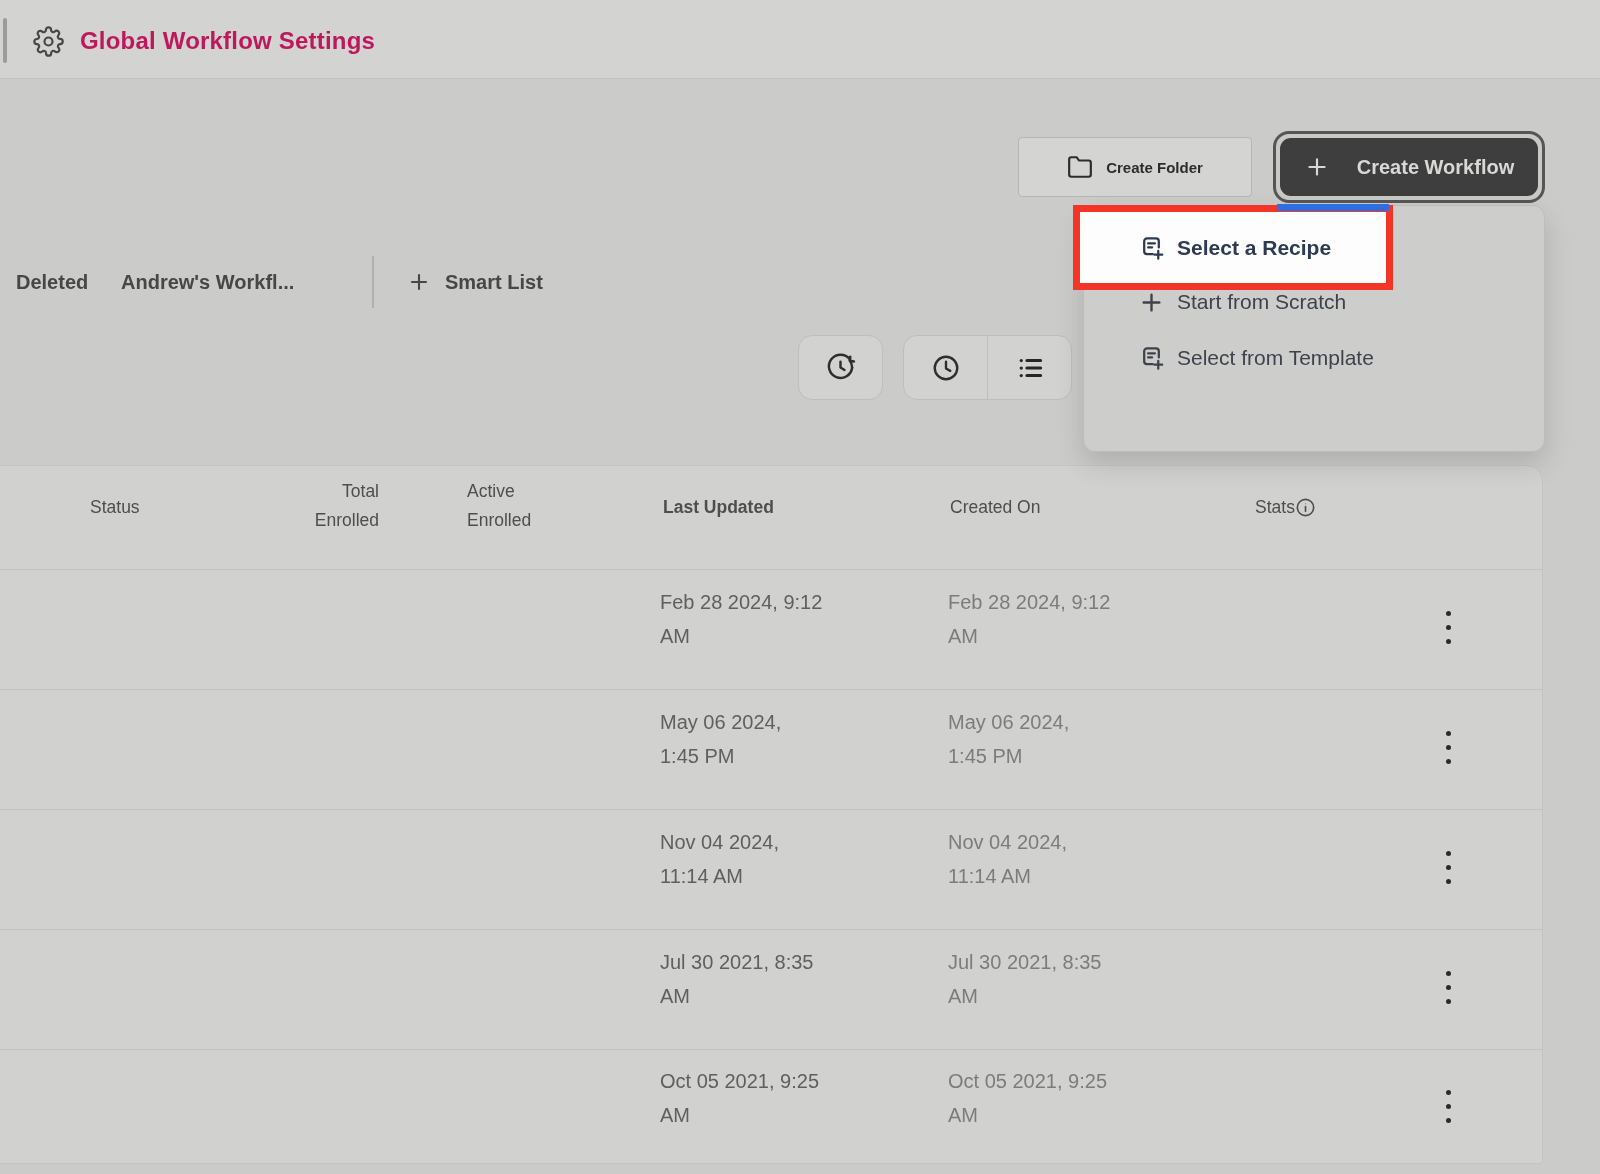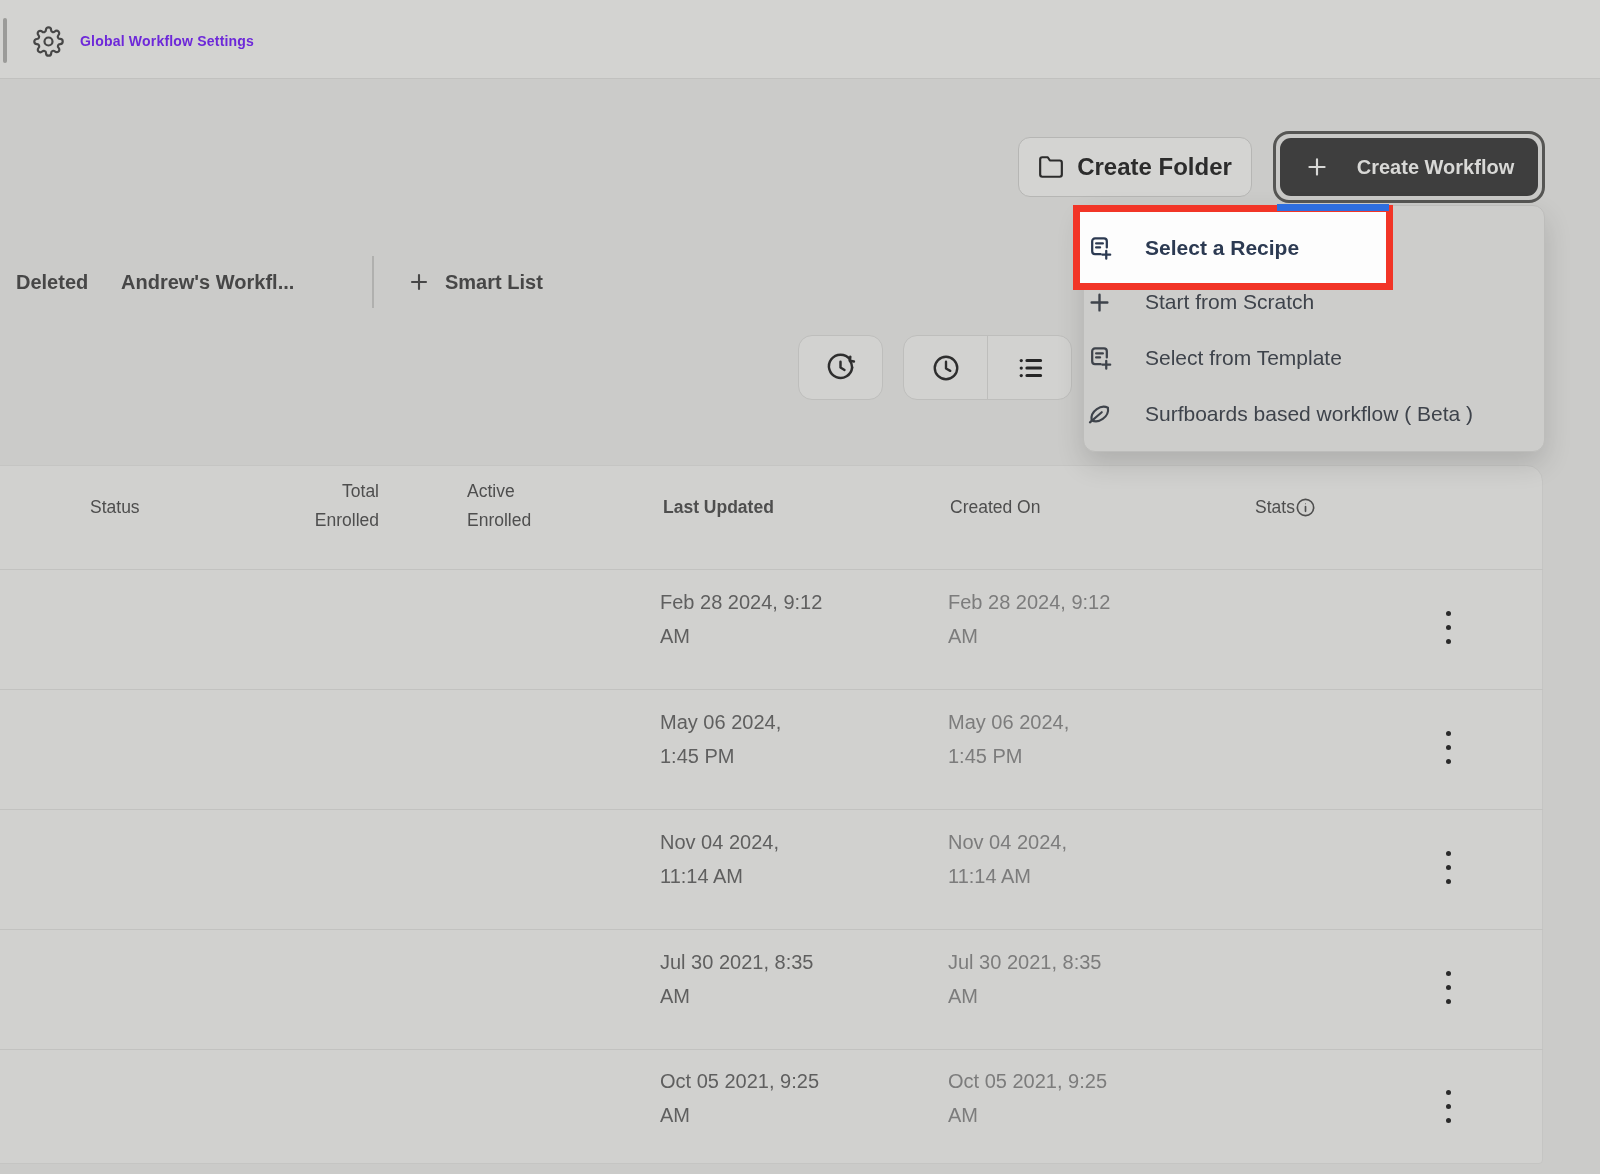--- a/index.html
+++ b/index.html
@@ -9,27 +9,27 @@
     font-family:"Liberation Sans", sans-serif;
     -webkit-font-smoothing:antialiased;
   }
   .abs{position:absolute;}
   svg{display:block;}
 
   
   .topbar{left:0;top:0;width:1600px;height:78px;background:#d3d3d1;border-bottom:1px solid #c1c1bf;}
   .scroll-nub{left:3px;top:18px;width:4px;height:45px;background:#9b9b99;border-radius:2px;}
   .settings-row{left:33px;top:24px;height:34px;display:flex;align-items:center;gap:16px;cursor:pointer;}
-  .page-title{font-size:14px;font-weight:700;color:#6d28d9;letter-spacing:.2px;}
-
-  
-  .btn-folder{left:1018px;top:137px;width:234px;height:60px;border-radius:12px;
+  .page-title{font-size:24px;font-weight:700;color:#be185d;letter-spacing:.2px;}
+
+  
+  .btn-folder{left:1018px;top:137px;width:234px;height:60px;border-radius:4px;
     background:#d4d4d2;border:1px solid #b6b6b4;box-sizing:border-box;
     display:flex;align-items:center;justify-content:center;gap:13px;
-    font-size:24px;font-weight:700;color:#2c2c2c;cursor:pointer;}
+    font-size:15px;font-weight:700;color:#2c2c2c;cursor:pointer;}
   .btn-workflow-outer{left:1273px;top:131px;width:272px;height:72px;border-radius:16px;
     background:#c9c9c7;border:3px solid #565654;box-sizing:border-box;cursor:pointer;}
   .btn-workflow{position:absolute;left:4px;top:4px;right:4px;bottom:4px;border-radius:11px;
     background:#3e3e3e;display:flex;align-items:center;justify-content:center;gap:27px;
     font-size:20px;font-weight:700;color:#d8d8d6;}
 
   
   .tab{top:262px;height:40px;display:flex;align-items:center;font-size:20px;font-weight:700;color:#474747;cursor:pointer;white-space:nowrap;}
   .tab-divider{left:372px;top:256px;width:2px;height:52px;background:#b0b0ae;}
   .tab-smart{gap:14px;}
@@ -49,21 +49,21 @@
   .th{font-size:17.5px;font-weight:500;color:#4e4e4e;line-height:29px;}
   .date{width:228px;font-size:20px;font-weight:500;line-height:34px;}
   .date.updated{color:#5f5f5f;}
   .date.created{color:#7c7c7c;}
   .kebab{width:30px;height:46px;display:flex;flex-direction:column;align-items:center;justify-content:center;gap:9px;cursor:pointer;}
   .kebab i{width:5px;height:5px;border-radius:50%;background:#2b2b2b;}
 
   
   .menu{left:1083px;top:205px;width:462px;height:247px;background:#cdcdcb;border:1px solid #bdbdbb;
     box-sizing:border-box;border-radius:12px;box-shadow:0 12px 28px rgba(0,0,0,.14);}
-  .menu-item{left:1086px;height:56px;display:flex;align-items:center;gap:32px;cursor:pointer;
+  .menu-item{left:1138px;height:56px;display:flex;align-items:center;gap:12px;cursor:pointer;
     font-size:21px;font-weight:500;color:#3e434b;width:440px;}
   .menu-item .mi-ic{width:27px;height:27px;flex:0 0 auto;}
   .spotlight{left:1080px;top:212px;width:306px;height:71px;background:#fdfdfd;}
   .menu-item.first{font-weight:700;color:#2c3a52;}
   .red-box{left:1073px;top:205px;width:320px;height:85px;box-sizing:border-box;border:7px solid #f23527;}
   .blue-bar{left:1277px;top:204px;width:112px;height:7px;background:#2e6edf;}
 
   .z1{z-index:1}.z2{z-index:2}.z5{z-index:5}.z6{z-index:6}.z7{z-index:7}.z8{z-index:8}
 </style>
 </head>
@@ -241,26 +241,17 @@
 
   <div class="abs menu-item z5" style="top:274px;">
     <span class="mi-ic">
       <svg width="27" height="27" viewBox="0 0 24 24" fill="none" stroke="#3e434b" stroke-width="2.1" stroke-linecap="round">
         <path d="M12 5v14M5 12h14"></path>
       </svg>
     </span>
     <span>Start from Scratch</span>
   </div>
 
-  <div class="abs menu-item z5" style="top:386px;">
-    <span class="mi-ic">
-      <svg width="27" height="27" viewBox="0 0 24 24" fill="none" stroke="#3e434b" stroke-width="1.9" stroke-linecap="round" stroke-linejoin="round">
-        <path d="M21 4.5c.6 3.5-1.2 7.5-4.6 9.9-3.1 2.2-7.2 2.6-9.9 1.2-.6-3.5 1.2-7.5 4.6-9.9C14.2 3.5 18.3 3.1 21 4.5z" transform="translate(-1.5 1.5)"></path>
-        <path d="M5 17.5 15.5 8.5" transform="translate(-1.5 1.5)"></path>
-      </svg>
-    </span>
-    <span>Surfboards based workflow ( Beta )</span>
-  </div>
 
   <div class="abs red-box z7"></div>
   <div class="abs blue-bar z8"></div>
 
 </div>
 
 </body></html>

